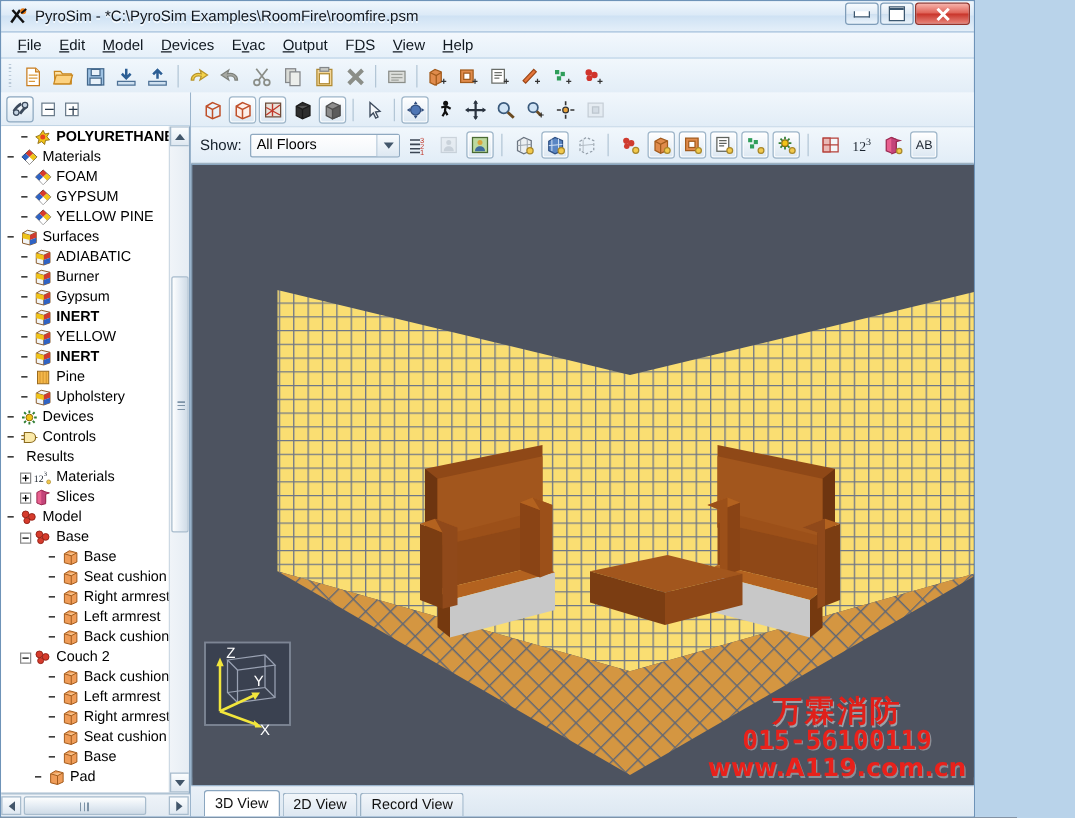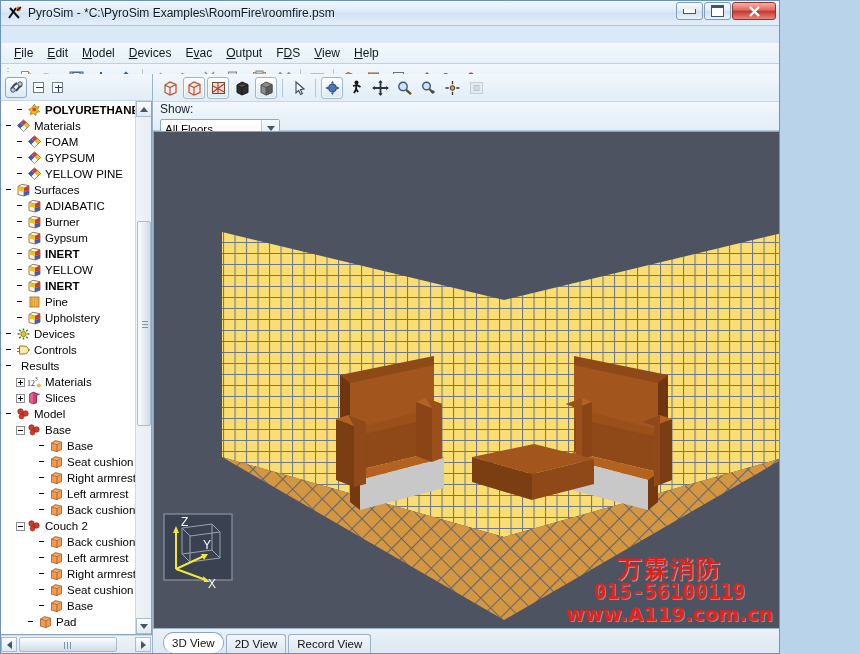--- a/index.html
+++ b/index.html
@@ -43,21 +43,20 @@
     border-color:#93342c;color:#fff;font-weight:bold;
   }
   .wb .glyph-min{width:11px;height:4px;border:1px solid #3b5770;border-top:none;background:#fff;}
   .wb .glyph-max{width:11px;height:10px;border:1px solid #3b5770;background:#fff;box-shadow:inset 0 2px 0 #3b5770;}
 
   
   .menubar{
     height:20px;display:flex;align-items:center;padding-left:6px;
     background:linear-gradient(180deg,#f3f8fd,#e6f0f9);
     border-bottom:1px solid #bcd2e6;
-    margin-top:17px;
   }
   .menu-item{
     padding:2px 7px;font-size:12px;color:#101820;cursor:default;
   }
   .menu-item u{text-decoration:underline;}
 
   
   .toolbar{
     height:28px;display:flex;align-items:center;padding-left:4px;gap:1px;
     background:linear-gradient(180deg,#f1f7fc,#e2edf7);
@@ -170,24 +169,23 @@
   }
   .vbtn{
     width:22px;height:22px;border:1px solid transparent;border-radius:3px;box-sizing:border-box;
     display:flex;align-items:center;justify-content:center;
   }
   .vbtn.sel{
     border-color:#9fb6c9;background:linear-gradient(180deg,#ffffff,#dbe7f2);
     box-shadow:inset 0 0 0 1px rgba(255,255,255,.8);
   }
   .showbar{
-    height:28px;display:flex;align-items:flex-start;padding-left:7px;gap:3px;
+    height:28px;display:flex;align-items:center;padding-left:7px;gap:3px;
     background:linear-gradient(180deg,#f1f7fc,#e2edf7);
     border-bottom:1px solid #b3c9dc;
-    flex-direction:column;
   }
   .showlabel{font-size:12px;color:#15202b;margin-right:4px;}
   .combo{
     width:120px;height:19px;border:1px solid #8fa9c0;background:#fff;
     display:flex;align-items:center;justify-content:space-between;
     font-size:11.5px;padding-left:4px;box-sizing:border-box;border-radius:2px;
     background:linear-gradient(180deg,#ffffff,#f2f6fa);
   }
   .combo .cb-arrow{
     width:17px;height:17px;display:flex;align-items:center;justify-content:center;
@@ -207,21 +205,21 @@
     background:linear-gradient(180deg,#eaf1f8,#dde8f2);
     border-top:1px solid #9ab4cc;
   }
   .tab{
     height:19px;padding:0 8px;display:flex;align-items:center;
     font-size:11.5px;color:#111;border:1px solid #9bb2c6;border-bottom:none;
     border-radius:3px 3px 0 0;background:linear-gradient(180deg,#f2f6fa,#dde7f1);
     box-sizing:border-box;
   }
   .tab.active{
-    height:21px;background:#fff;border-color:#8aa6c0;font-weight:normal;border-radius:10px;
+    height:21px;background:#fff;border-color:#8aa6c0;font-weight:normal;
   }
   .statusbar{height:8px;flex:0 0 auto;background:linear-gradient(180deg,#cfe0f0,#bed5ea);}
 
   
   .wm{
     position:absolute;right:6px;bottom:4px;text-align:center;
     pointer-events:none;line-height:1;
   }
   .wm .cn{
     font-size:24px;font-weight:bold;color:#e0201a;

